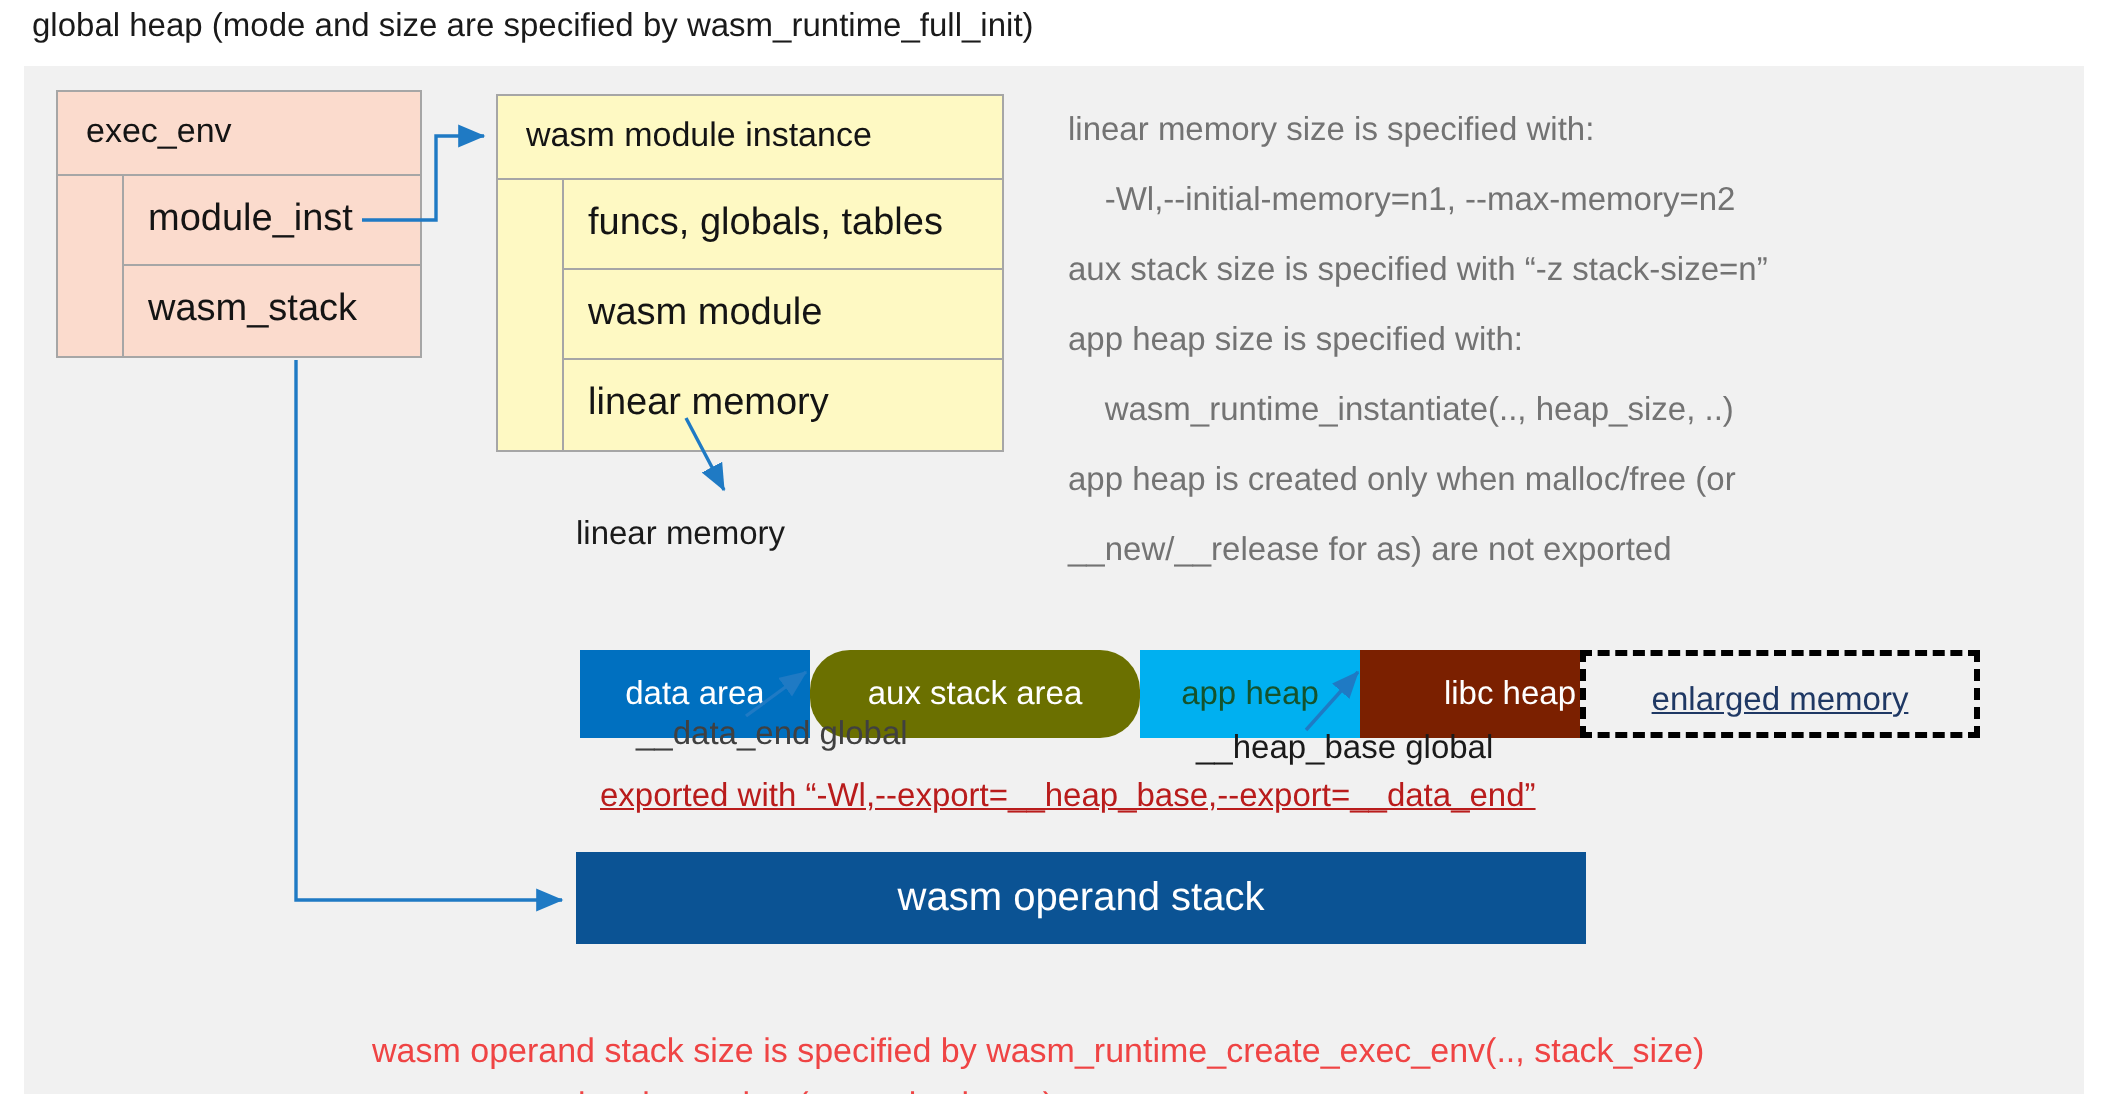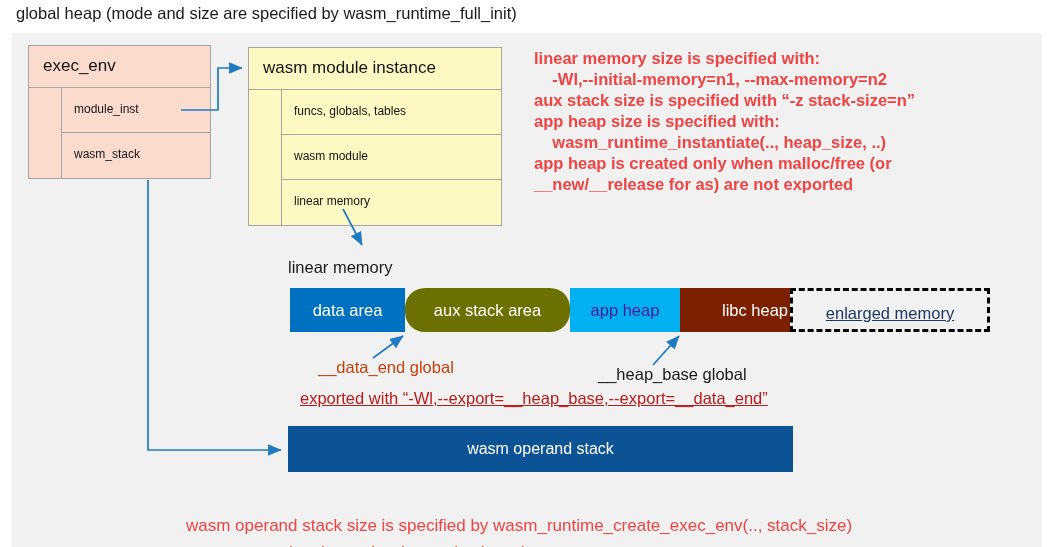--- a/index.html
+++ b/index.html
@@ -58,21 +58,21 @@
     border-right: 1px solid #a6a6a6;
   }
   .box .rows {
     flex: 1 1 auto;
   }
   .box .row {
     box-sizing: border-box;
     height: 45px;
     line-height: 43px;
     padding-left: 12px;
-    font-size: 12px;
+    font-size: 19px;
     color: #141414;
     white-space: nowrap;
     border-bottom: 1px solid #a6a6a6;
   }
   .box .row:last-child { border-bottom: none; }
 
   #exec-env-box {
     left: 28px;
     top: 45px;
     width: 183px;
@@ -85,24 +85,23 @@
     top: 47px;
     width: 254px;
     background: #fef9c3;
   }
   #module-inst-box .body { height: 135px; }
 
   
   .note {
     position: absolute;
     font-size: 16.5px;
-    line-height: 21px;
-    color: #ef4444;
+    line-height: 35px;
+    color: #737373;
     white-space: pre;
-    font-weight: bold;
   }
   #spec-note { left: 534px; top: 48px; }
 
   
   #linear-memory-label {
     position: absolute;
     left: 288px;
     top: 258px;
     font-size: 16.5px;
     color: #1a1a1a;
@@ -115,34 +114,35 @@
     display: flex;
   }
   .seg {
     box-sizing: border-box;
     height: 44px;
     line-height: 44px;
     text-align: center;
     font-size: 16.5px;
     color: #ffffff;
     white-space: nowrap;
+    margin-top: 37px;
   }
   .seg.enlarged {
     border: 3px dashed #000000;
     background: #f1f1f1;
     color: #1f3864;
   }
 
   
   #data-end-label {
     position: absolute;
     left: 318px;
     top: 358px;
     font-size: 16.5px;
-    color: #c2410c;
+    color: #404040;
     white-space: nowrap;
   }
   #heap-base-label {
     position: absolute;
     left: 598px;
     top: 365px;
     font-size: 16.5px;
     color: #1a1a1a;
     white-space: nowrap;
   }
@@ -158,21 +158,21 @@
 
   
   #operand-stack-bar {
     position: absolute;
     left: 288px;
     top: 426px;
     width: 505px;
     height: 46px;
     background: #0b5394;
     color: #ffffff;
-    font-size: 16px;
+    font-size: 20px;
     line-height: 46px;
     text-align: center;
     white-space: nowrap;
   }
   #operand-note {
     position: absolute;
     left: 186px;
     top: 482px;
     font-size: 17px;
     line-height: 27px;
@@ -228,21 +228,21 @@
 aux stack size is specified with “-z stack-size=n”
 app heap size is specified with:
     wasm_runtime_instantiate(.., heap_size, ..)
 app heap is created only when malloc/free (or
 __new/__release for as) are not exported</div>
 
   <div id="linear-memory-label">linear memory</div>
   <div id="memory-bar">
       <div class="seg" style="width: 115px; background: rgb(0, 112, 192); color: rgb(255, 255, 255);">data area</div>
       <div class="seg" style="width: 165px; background: rgb(107, 112, 0); color: rgb(255, 255, 255); border-radius: 20px;">aux stack area</div>
-      <div class="seg" style="width: 110px; background: rgb(0, 176, 240); color: #4c1d95;">app heap</div>
+      <div class="seg" style="width: 110px; background: rgb(0, 176, 240); color: #14532d;">app heap</div>
       <div class="seg" style="width: 110px; background: rgb(123, 32, 0); color: rgb(255, 255, 255); padding-left: 40px;">libc heap</div>
       <div class="seg enlarged" style="width: 200px; color: rgb(31, 56, 100); text-decoration: underline;">enlarged memory</div>
     </div>
 
   <div id="data-end-label">__data_end global</div>
   <div id="heap-base-label">__heap_base global</div>
   <div id="export-note">exported with “-Wl,--export=__heap_base,--export=__data_end”</div>
 
   <div id="operand-stack-bar">wasm operand stack</div>
   <div id="operand-note">wasm operand stack size is specified by wasm_runtime_create_exec_env(.., stack_size)

